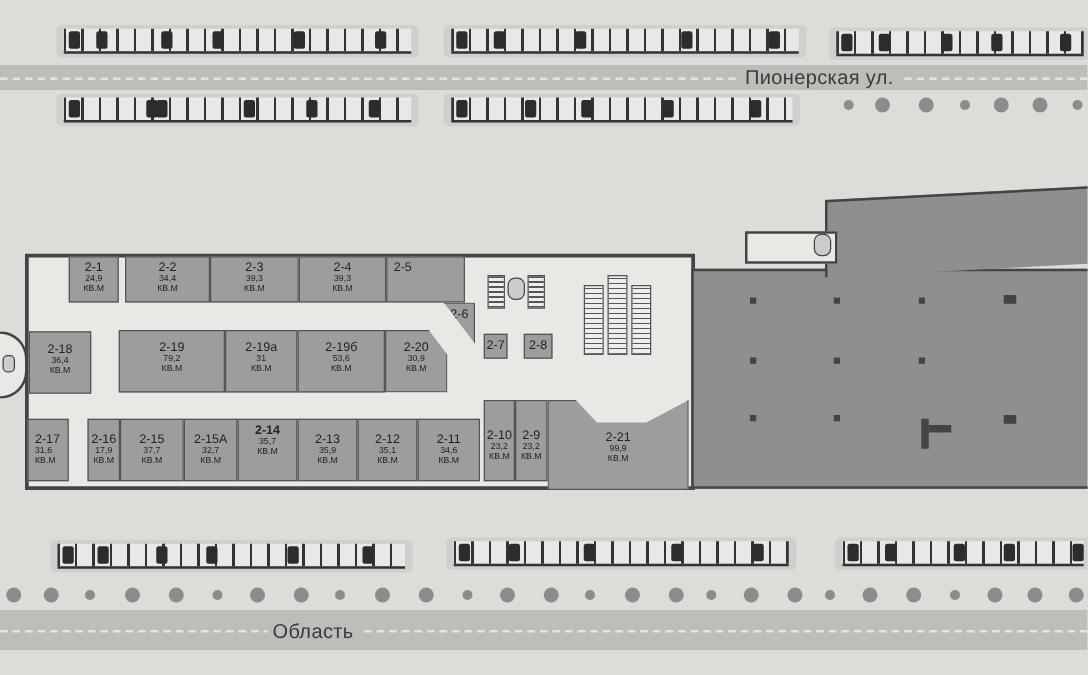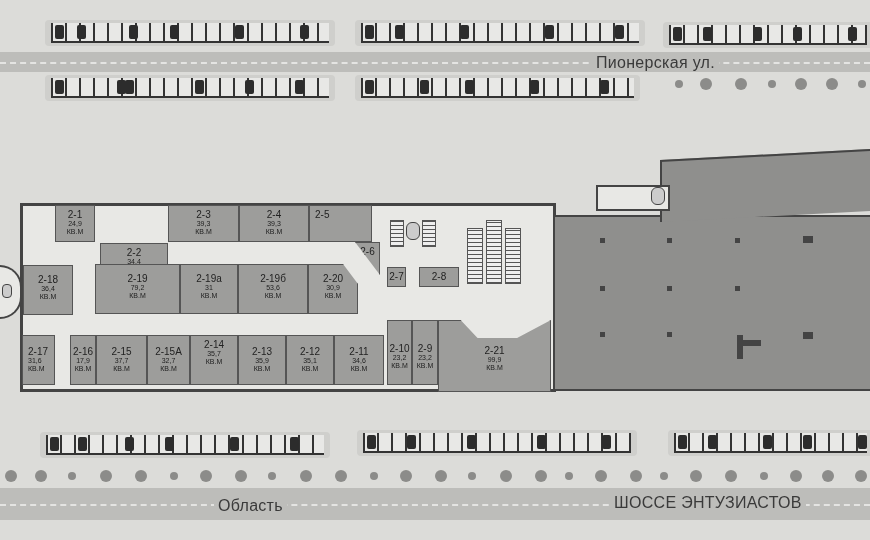--- a/index.html
+++ b/index.html
@@ -25,21 +25,20 @@
 </head>
 <body>
 
 <div class="road" style="top:52px;height:20px;">
   <div class="dash"></div>
   <span class="road-label" style="left:592px;top:2px;">Пионерская ул.</span>
 </div>
 <div class="road" style="top:488px;height:32px;">
   <div class="dash"></div>
   <span class="road-label" style="left:214px;top:9px;">Область</span>
-  <span class="road-label" style="left:610px;top:6px;">ШОССЕ ЭНТУЗИАСТОВ</span>
 </div>
 
 <div class="parking" style="left:45px;top:20px;width:290px;">
     <div class="row"></div>
   <div class="car" style="left:10px"></div>
     <div class="car" style="left:32px"></div>
     <div class="car" style="left:84px"></div>
     <div class="car" style="left:125px"></div>
     <div class="car" style="left:190px"></div>
     <div class="car" style="left:255px"></div>
@@ -173,21 +172,21 @@
 <div class="stair" style="left:505px;top:228px;width:14px;height:54px;"></div>
 
 <div class="abs" style="left:0px;top:265px;width:20px;height:50px;border:2px solid #444;border-left:none;border-radius:0 30px 30px 0;background:#e8e8e5;"></div>
 <div class="abs" style="left:2px;top:284px;width:8px;height:12px;border:1px solid #444;border-radius:4px;background:#ccc;"></div>
 
 <div class="shop" style="left:55px;top:205px;width:40px;height:37px;">
     <span class="id">2-1</span>
     <span class="area">24,9</span>
     <span class="unit">КВ.М</span>
   </div>
-<div class="shop" style="left:100px;top:205px;width:68px;height:37px;margin-top:38px;">
+<div class="shop" style="left:100px;top:205px;width:68px;height:37px;">
     <span class="id">2-2</span>
     <span class="area">34,4</span>
     <span class="unit">КВ.М</span>
   </div>
 <div class="shop" style="left:168px;top:205px;width:71px;height:37px;">
     <span class="id">2-3</span>
     <span class="area">39,3</span>
     <span class="unit">КВ.М</span>
   </div>
 <div class="shop" style="left:239px;top:205px;width:70px;height:37px;">
@@ -197,21 +196,21 @@
   </div>
 <div class="shop" style="left:309px;top:205px;width:63px;height:37px;text-align:left;padding-left:5px;">
     <span class="id">2-5</span>
   </div>
 <div class="shop" style="left:355px;top:242px;width:25px;height:33px;clip-path:polygon(0 0,100% 0,100% 100%);">
     <span class="id" style="margin-top:3px;">2-6</span>
   </div>
 <div class="shop" style="left:387px;top:267px;width:19px;height:20px;">
     <span class="id">2-7</span>
   </div>
-<div class="shop" style="left:419px;top:267px;width:40px;height:20px;">
+<div class="shop" style="left:419px;top:267px;width:23px;height:20px;">
     <span class="id">2-8</span>
   </div>
 
 <div class="shop" style="left:23px;top:265px;width:50px;height:50px;">
     <span class="id" style="margin-top:8px;">2-18</span>
     <span class="area">36,4</span>
     <span class="unit">КВ.М</span>
   </div>
 <div class="shop" style="left:95px;top:264px;width:85px;height:50px;">
     <span class="id" style="margin-top:8px;">2-19</span>
@@ -248,21 +247,21 @@
     <span class="id" style="margin-top:10px;">2-15</span>
     <span class="area">37,7</span>
     <span class="unit">КВ.М</span>
   </div>
 <div class="shop" style="left:147px;top:335px;width:43px;height:50px;">
     <span class="id" style="margin-top:10px;">2-15A</span>
     <span class="area">32,7</span>
     <span class="unit">КВ.М</span>
   </div>
 <div class="shop" style="left:190px;top:335px;width:48px;height:50px;">
-    <span class="id" style="">2-14</span>
+    <span class="id" style="font-weight:bold;">2-14</span>
     <span class="area">35,7</span>
     <span class="unit">КВ.М</span>
   </div>
 <div class="shop" style="left:238px;top:335px;width:48px;height:50px;">
     <span class="id" style="margin-top:10px;">2-13</span>
     <span class="area">35,9</span>
     <span class="unit">КВ.М</span>
   </div>
 <div class="shop" style="left:286px;top:335px;width:48px;height:50px;">
     <span class="id" style="margin-top:10px;">2-12</span>

